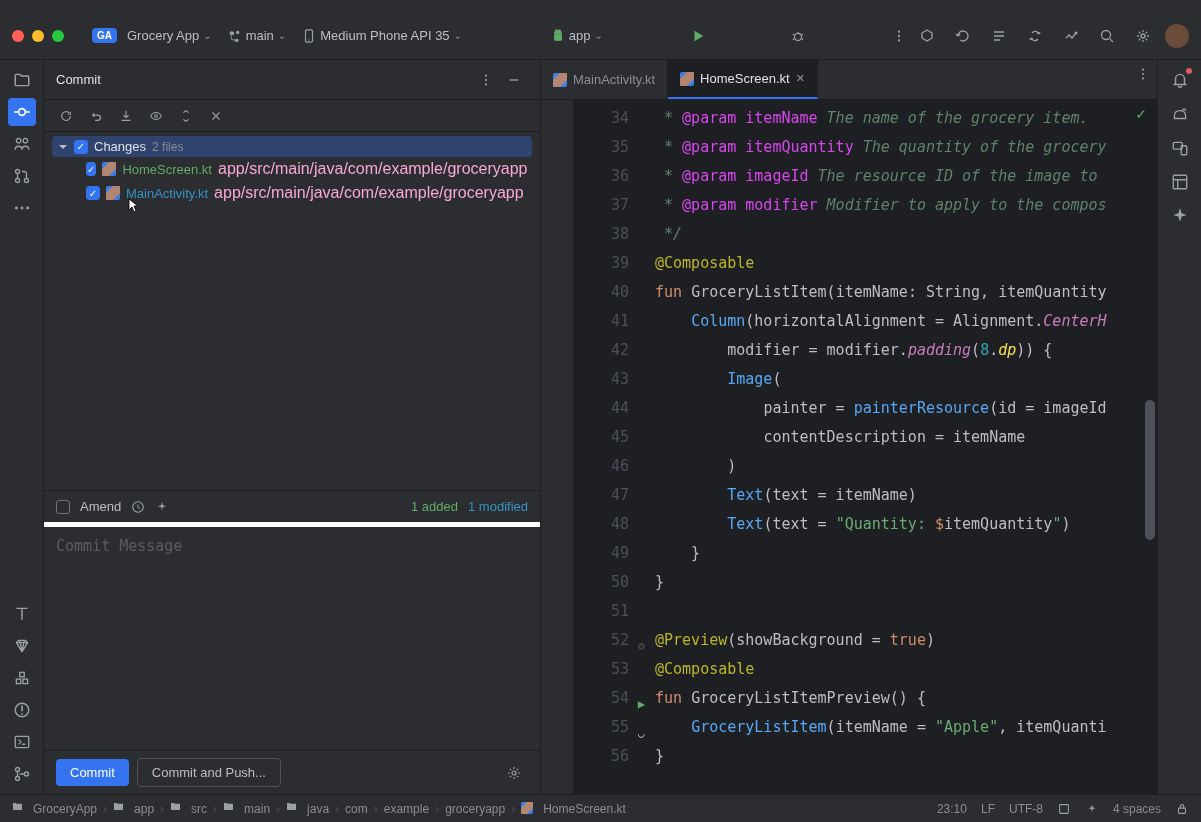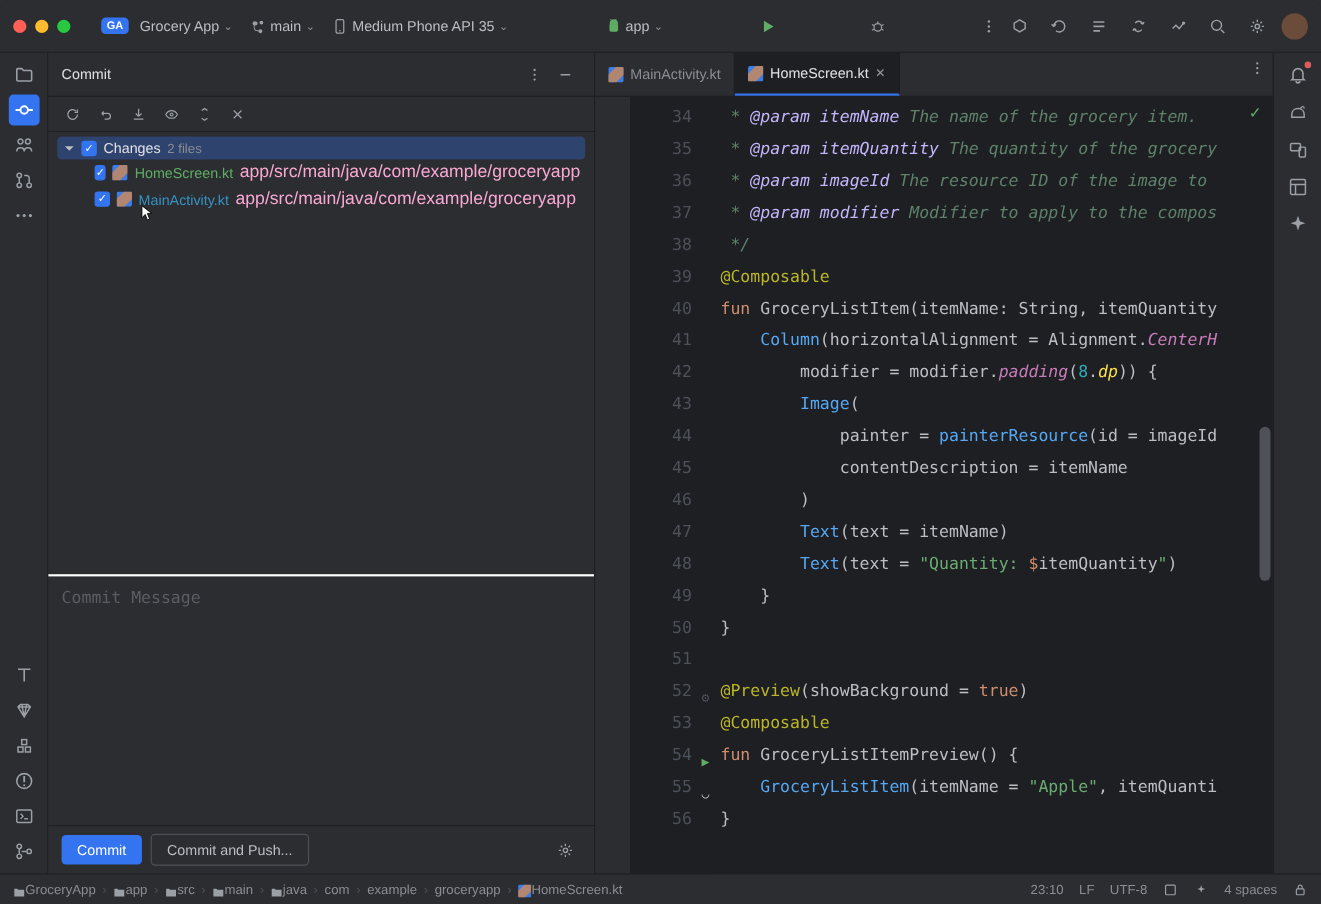--- a/index.html
+++ b/index.html
@@ -21,20 +21,21 @@
   overflow: hidden;
   background: #2B2D30;
 }
 .titlebar {
   height: 48px;
   display: flex;
   align-items: center;
   padding: 0 12px;
   background: #2B2D30;
   border-bottom: 1px solid #1E1F22;
+  margin-top: 12px;
 }
 .traffic-lights { display: flex; gap: 8px; margin-right: 20px; }
 .tl { width: 12px; height: 12px; border-radius: 50%; }
 .tl-close { background: #FF5F57; }
 .tl-min { background: #FEBC2E; }
 .tl-max { background: #28C840; }
 .app-badge {
   background: #3574F0; color: white; font-size: 10px; font-weight: 600;
   padding: 2px 5px; border-radius: 4px; margin-right: 6px;
 }
@@ -106,21 +107,21 @@
 }
 .changes-spacer { flex: 1; }
 .amend-bar {
   height: 32px; display: flex; align-items: center; padding: 0 12px; gap: 10px;
   border-top: 1px solid #1E1F22;
 }
 .added { color: #5FAD65; }
 .modified { color: #3592C4; }
 .commit-msg {
   height: 228px; padding: 10px 12px;
-  border-top: 2px solid #ffffff;
+  border-top: 5px solid #ffffff;
 }
 .commit-msg-input {
   width: 100%; height: 100%; background: transparent; border: none; outline: none;
   color: #BCBEC4; font-family: "Menlo", monospace; font-size: 15px; resize: none;
 }
 .commit-msg-input::placeholder { color: #5A5D63; }
 .commit-footer {
   height: 44px; display: flex; align-items: center; padding: 0 12px; gap: 8px;
   border-top: 1px solid #1E1F22;
 }
@@ -151,21 +152,21 @@
   padding: 4px 18px 4px 4px; color: #4B5059; font-family: "Menlo", monospace; font-size: 15px;
 }
 .gutter-line { height: 29px; line-height: 29px; position: relative; }
 .gutter-icon { position: absolute; right: -16px; top: 6px; font-size: 12px; }
 .code {
   flex: 1; padding: 4px 0; font-family: "Menlo", monospace; font-size: 15px;
   overflow: hidden; white-space: pre;
 }
 .code-line { height: 29px; line-height: 29px; padding-left: 8px; }
 .c-comment { color: #5F826B; font-style: italic; }
-.c-tag { color: #c4b5fd; font-style: italic; font-weight: 500; }
+.c-tag { color: #d946ef; font-weight: 500; }
 .c-annotation { color: #BBB529; }
 .c-keyword { color: #CF8E6D; }
 .c-func { color: #56A8F5; }
 .c-funcdef { color: #BCBEC4; }
 .c-param { color: #BCBEC4; }
 .c-string { color: #6AAB73; }
 .c-number { color: #2AACB8; }
 .c-prop { color: #C77DBB; font-style: italic; }
 .c-ext { color: #fde047; font-style: italic; }
 .c-bool { color: #CF8E6D; }
@@ -184,21 +185,21 @@
 .notif-dot::after {
   content: ''; position: absolute; top: 2px; right: 2px; width: 6px; height: 6px;
   background: #DB5C5C; border-radius: 50%;
 }
 
 .status-bar {
   height: 28px; background: #2B2D30; border-top: 1px solid #1E1F22;
   display: flex; align-items: center; padding: 0 12px; font-size: 12px; color: #8A8D93;
 }
 .breadcrumb { display: flex; align-items: center; gap: 6px; }
-.bc-item { display: flex; align-items: flex-end; gap: 0; }
+.bc-item { display: flex; align-items: flex-start; gap: 10px; }
 .bc-sep { color: #4E5157; }
 .status-right { margin-left: auto; display: flex; align-items: center; gap: 14px; }
 .folder-ic { width: 11px; height: 9px; }
 svg { display: block; }
 </style>
 </head>
 <body>
 
 <div class="window">
 
@@ -465,20 +466,34 @@
   </div>
           </div>
       </div>
 
       <svg class="cursor-arrow" viewBox="0 0 12 16">
           <path fill="white" stroke="black" stroke-width="0.8" d="M1 1l0 11 3-3 2 5 2-1-2-5 4 0z"></path>
         </svg>
 
       <div class="changes-spacer"></div>
 
+      <div class="amend-bar">
+        <div class="checkbox unchecked"></div>
+        <span>Amend</span>
+        <svg width="14" height="14" viewBox="0 0 16 16" style="cursor:pointer">
+            <circle cx="8" cy="8" r="6" fill="none" stroke="#9AA0A6" stroke-width="1.2"></circle>
+            <path stroke="#9AA0A6" stroke-width="1.2" d="M8 5v3l2 2"></path>
+          </svg>
+        <svg width="14" height="14" viewBox="0 0 16 16" style="cursor:pointer">
+            <path fill="#9AA0A6" d="M8 2l1 4 4 1-4 1-1 4-1-4-4-1 4-1z"></path>
+          </svg>
+        <div style="flex:1"></div>
+        <span class="added">1 added</span>
+        <span class="modified">1 modified</span>
+      </div>
 
       <div class="commit-msg">
         <textarea class="commit-msg-input" placeholder="Commit Message" style=""></textarea>
       </div>
 
       <div class="commit-footer">
         <button class="btn-primary">Commit</button>
         <button class="btn-secondary">Commit and Push...</button>
         <div style="flex:1"></div>
         <div class="icon-btn">

